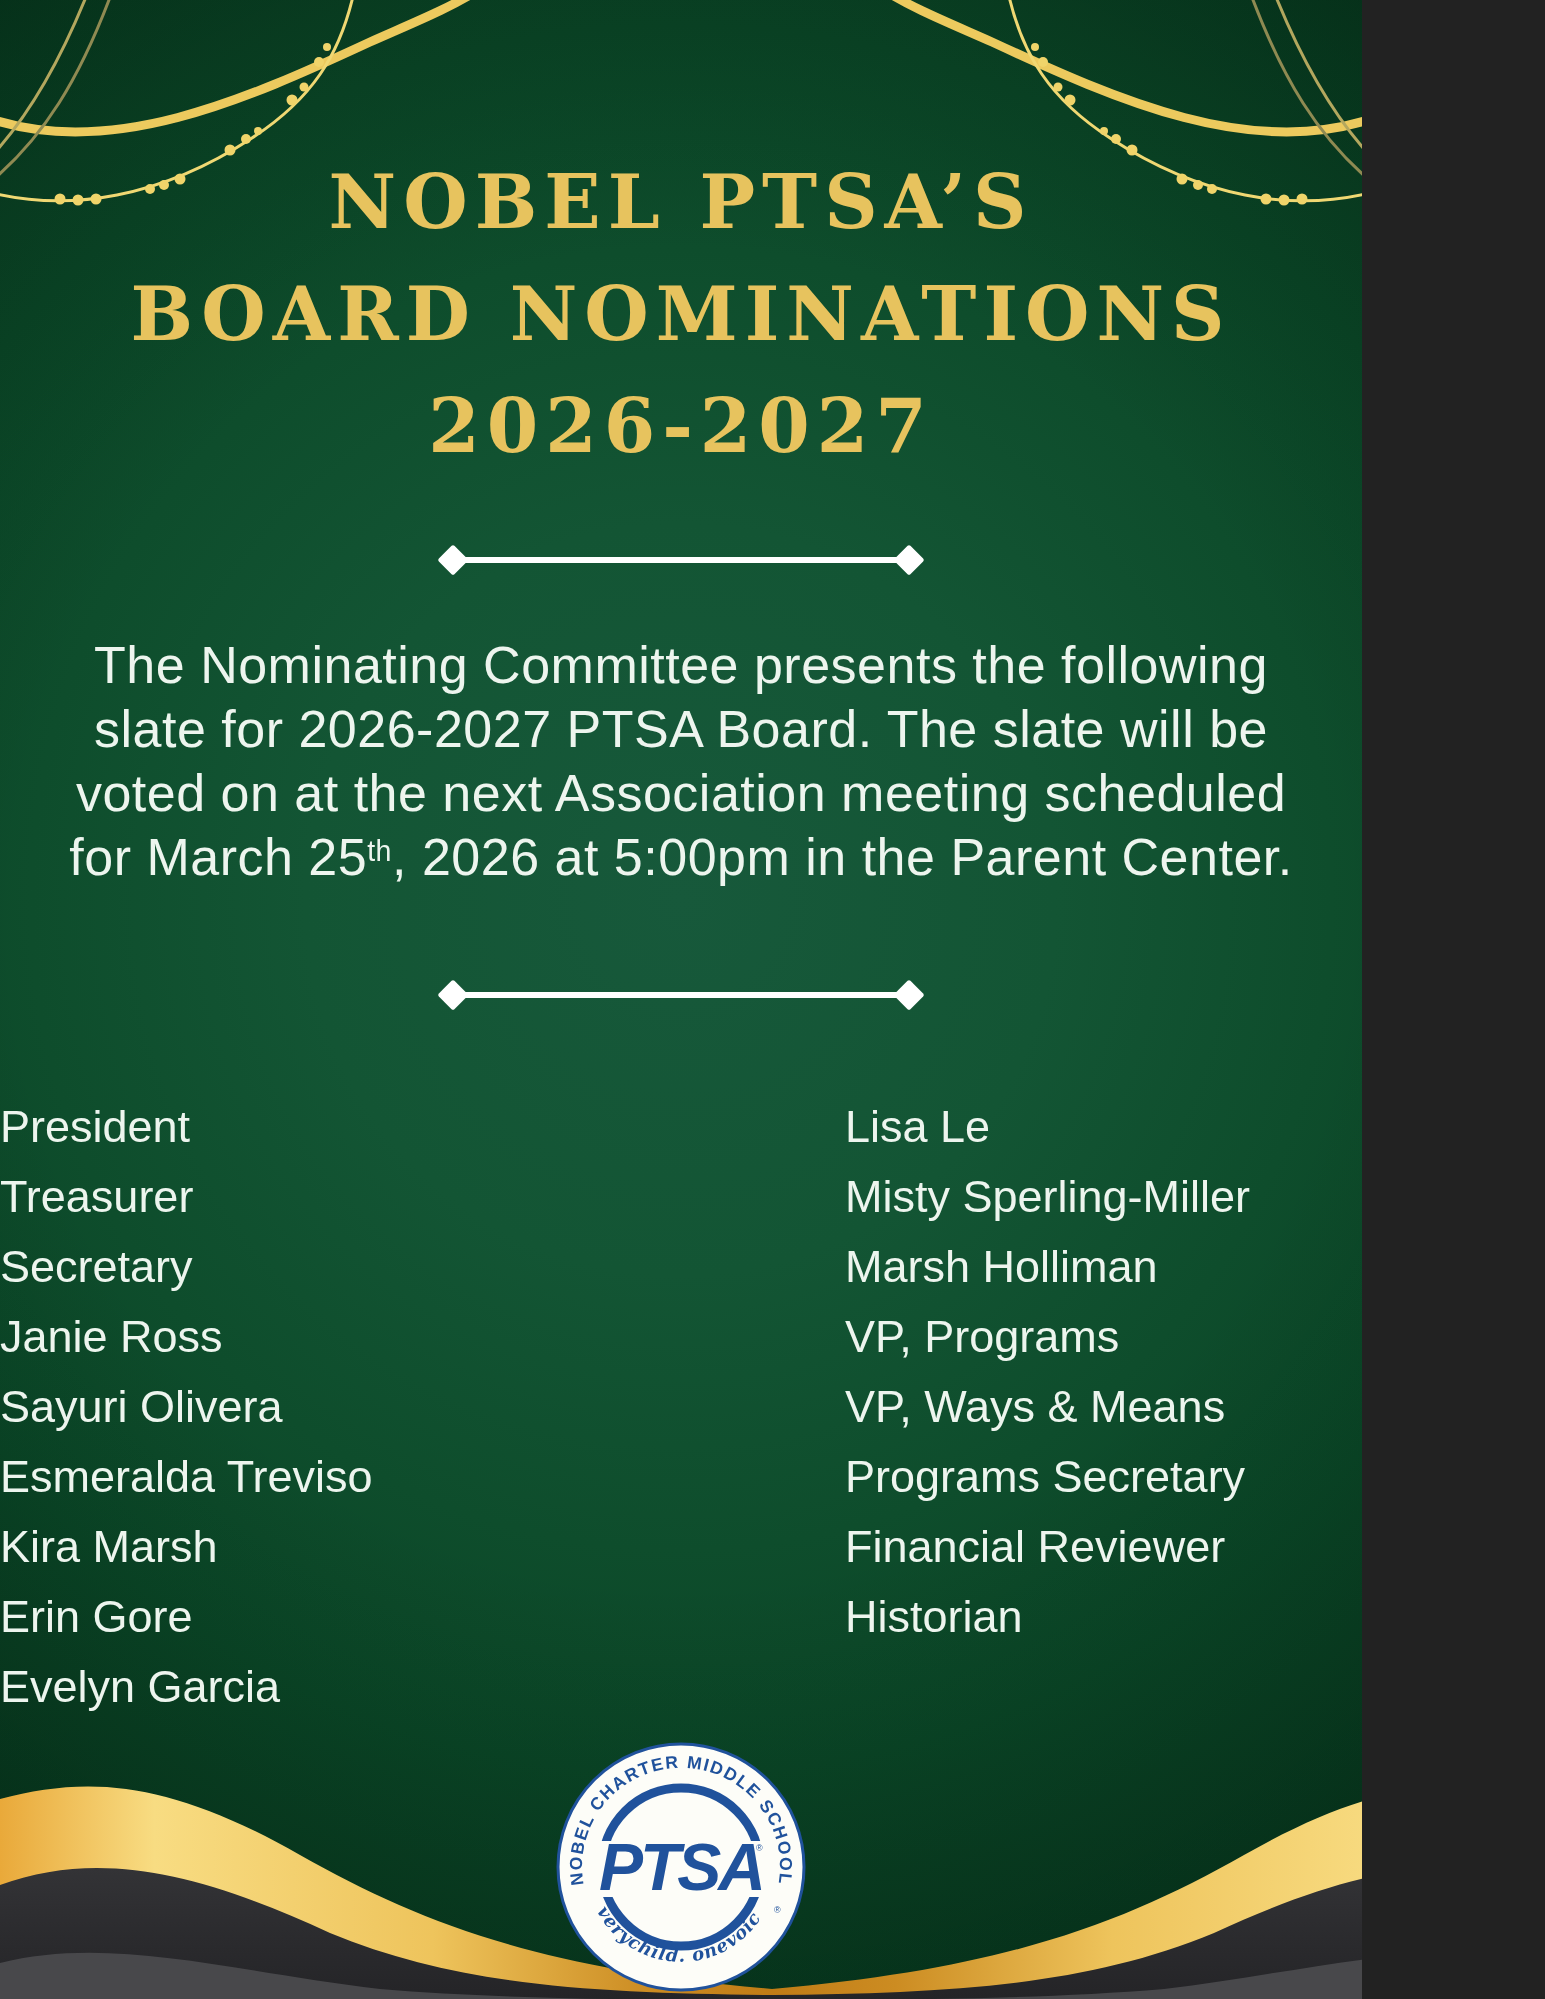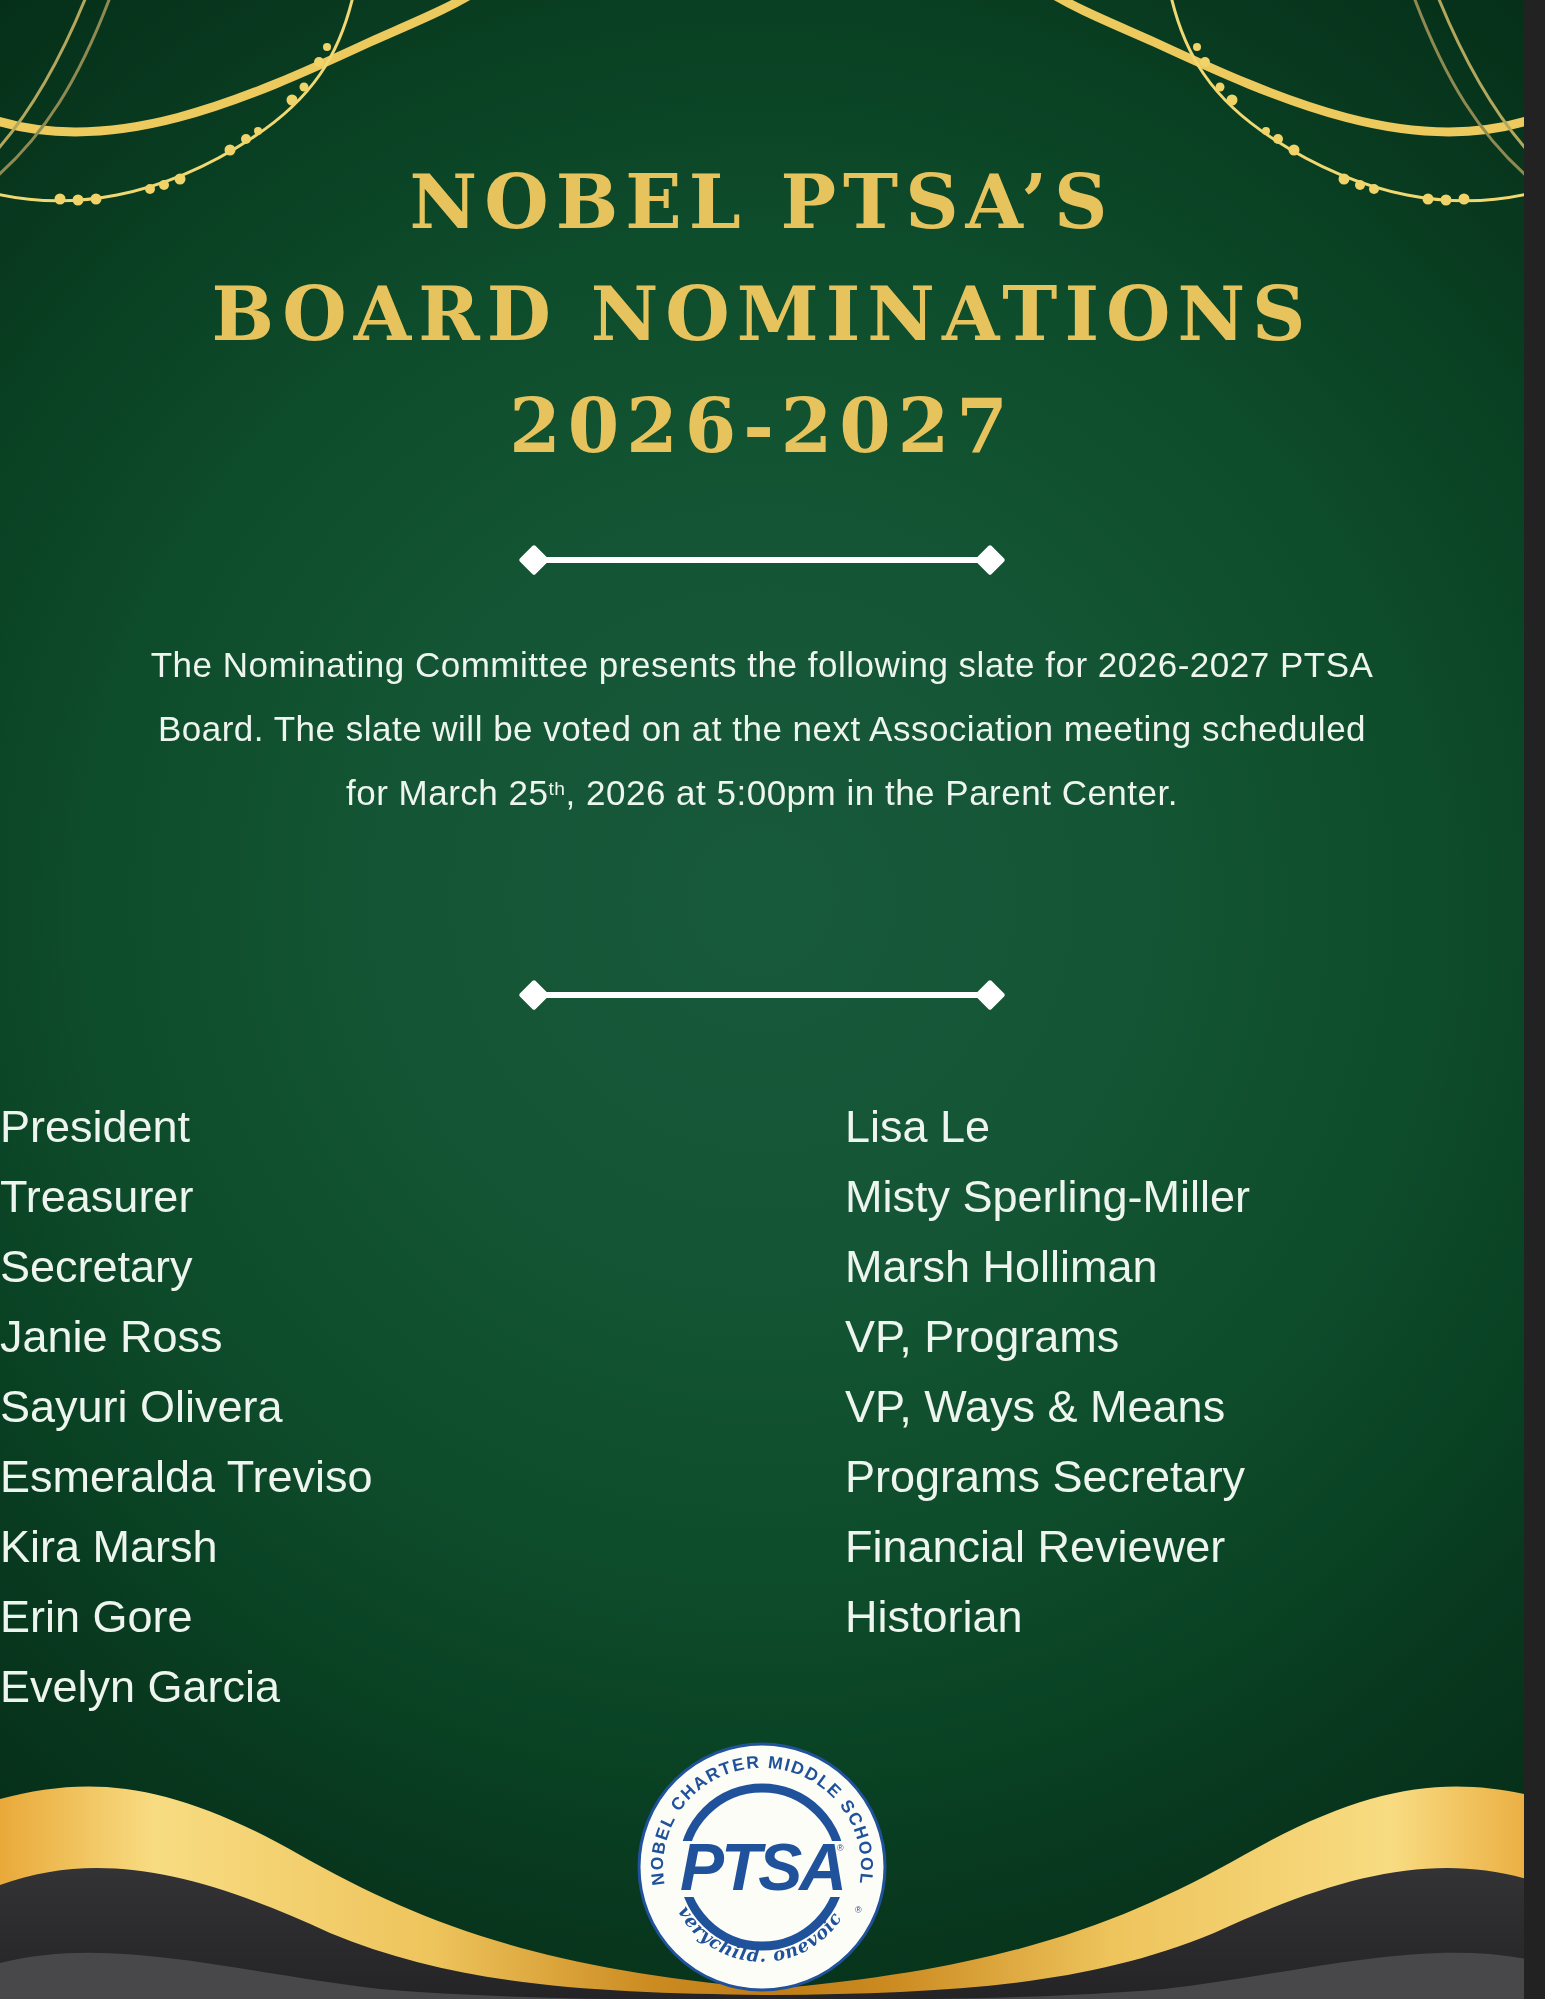--- a/index.html
+++ b/index.html
@@ -1,18 +1,18 @@
 <!DOCTYPE html>
 <html><head>
 <meta charset="utf-8">
 <style>
   html,body{margin:0;padding:0;background:#222;}
   .page{
     position:relative;
-    width:1524px;height:1999px;
+    width:1362px;height:1999px;
     overflow:hidden;
     background:
       radial-gradient(circle 1250px at 50% 45%, #17593b 0%, #135534 30%, #0e4d2c 52%, #0a4526 70%, #083a20 88%, #07331c 100%);
     font-family:"Liberation Sans", sans-serif;
   }
   .vignette{
     position:absolute;inset:0;z-index:1;pointer-events:none;
     background:radial-gradient(circle at 50% 46%, rgba(0,0,0,0) 52%, rgba(0,25,10,0.30) 100%);
   }
   .strings{position:absolute;top:0;z-index:2;}
@@ -42,21 +42,21 @@
   }
   .divider .diamond.l{left:0;}
   .divider .diamond.r{right:0;}
   .divider1{top:544px;}
   .divider2{top:979px;}
   .intro{
     position:absolute;top:633px;left:50%;transform:translateX(-50%);
     width:1260px;z-index:3;
     text-align:center;
     color:#edf5ee;
-    font-size:35px;line-height:64px;
+    font-size:52px;line-height:64px;
     letter-spacing:0.5px;
   }
   .intro .sup{font-size:0.55em;position:relative;top:-0.5em;}
   .roles{
     position:absolute;top:1092px;left:0;right:0;z-index:3;
     display:grid;
     grid-template-columns:660px 1fr;
     column-gap:185px;
     row-gap:0;
     color:#edf5ee;

